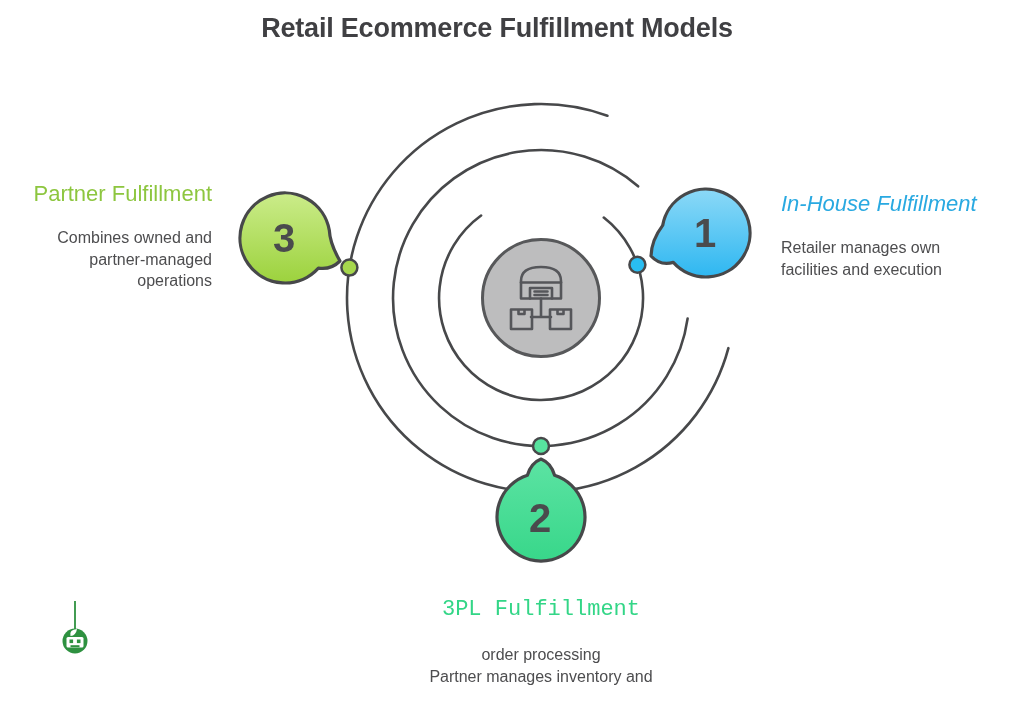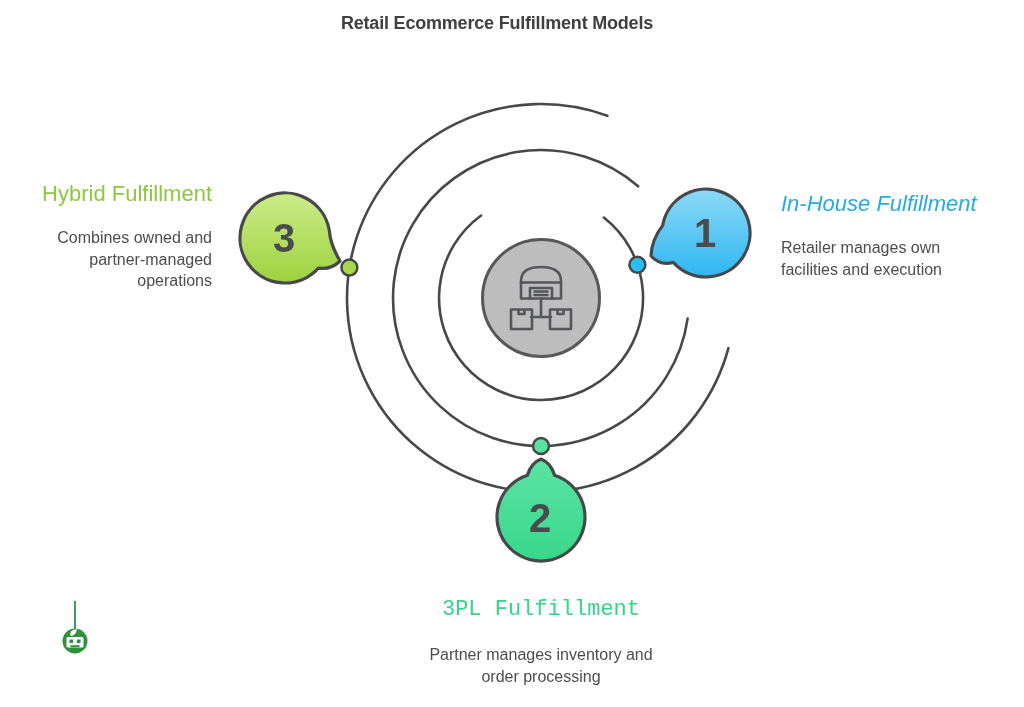--- a/index.html
+++ b/index.html
@@ -2,21 +2,21 @@
 <html><head>
 <meta charset="utf-8">
 <style>
   html,body{margin:0;padding:0;}
   body{
     width:1024px;height:707px;position:relative;background:#ffffff;
     font-family:"Liberation Sans",sans-serif;overflow:hidden;
   }
   .title{
     position:absolute;top:13px;left:0;width:994px;text-align:center;
-    font-size:18px;font-weight:700;color:#404043;letter-spacing:-0.2px;
+    font-size:27px;font-weight:700;color:#404043;letter-spacing:-0.2px;
   }
   .diagram-svg{position:absolute;left:0;top:0;}
   .label-block{position:absolute;}
   .label-block .heading{font-size:22px;font-weight:400;}
   .label-block .desc{margin-top:20px;font-size:16px;line-height:21.5px;color:#4d4d4f;}
   .block-hybrid{right:812px;top:181px;text-align:right;}
   .block-hybrid .heading{color:#8dc63f;}
   .block-inhouse{left:781px;top:191px;text-align:left;}
   .block-inhouse .heading{color:#29a9e1;font-style:italic;}
   .block-3pl{left:391px;top:597px;width:300px;text-align:center;}
@@ -88,35 +88,35 @@
     <circle cx="75" cy="641" r="12.5" fill="#2e9140"></circle>
     <path d="M 70.5 636 Q 69 629.5 77 629 Q 76 635.5 70.5 636 Z" fill="#ffffff"></path>
     <rect x="66.5" y="637" width="17" height="10.5" rx="1.5" fill="#ffffff"></rect>
     <rect x="69.5" y="639.5" width="3.6" height="3.6" fill="#2e9140"></rect>
     <rect x="76.9" y="639.5" width="3.6" height="3.6" fill="#2e9140"></rect>
     <rect x="70.5" y="645.2" width="9" height="2" fill="#2e9140"></rect>
   </g>
 </svg>
 
 <div class="label-block block-hybrid">
-  <div class="heading">Hybrid Fulfillment</div>
+  <div class="heading">Partner Fulfillment</div>
   <div class="desc">
     <div>Combines owned and</div>
     <div>partner-managed</div>
     <div>operations</div>
   </div>
 </div>
 
 <div class="label-block block-inhouse">
   <div class="heading">In-House Fulfillment</div>
   <div class="desc">
     <div>Retailer manages own</div>
     <div>facilities and execution</div>
   </div>
 </div>
 
 <div class="label-block block-3pl">
   <div class="heading">3PL Fulfillment</div>
   <div class="desc">
+    <div>order processing</div>
     <div>Partner manages inventory and</div>
-    <div>order processing</div>
   </div>
 </div>
 
 </body></html>

